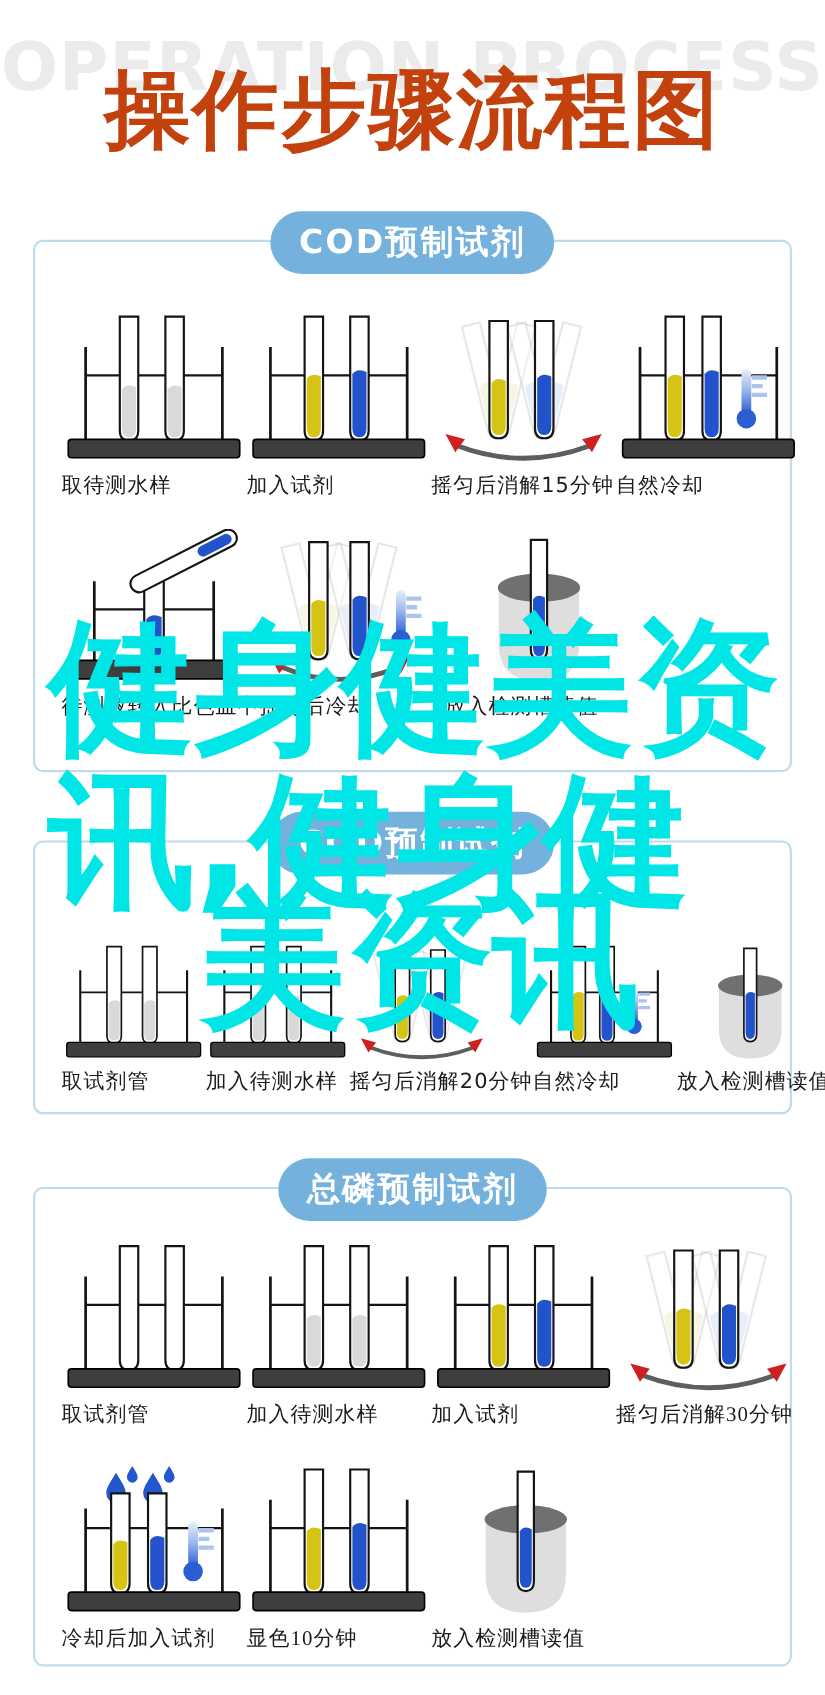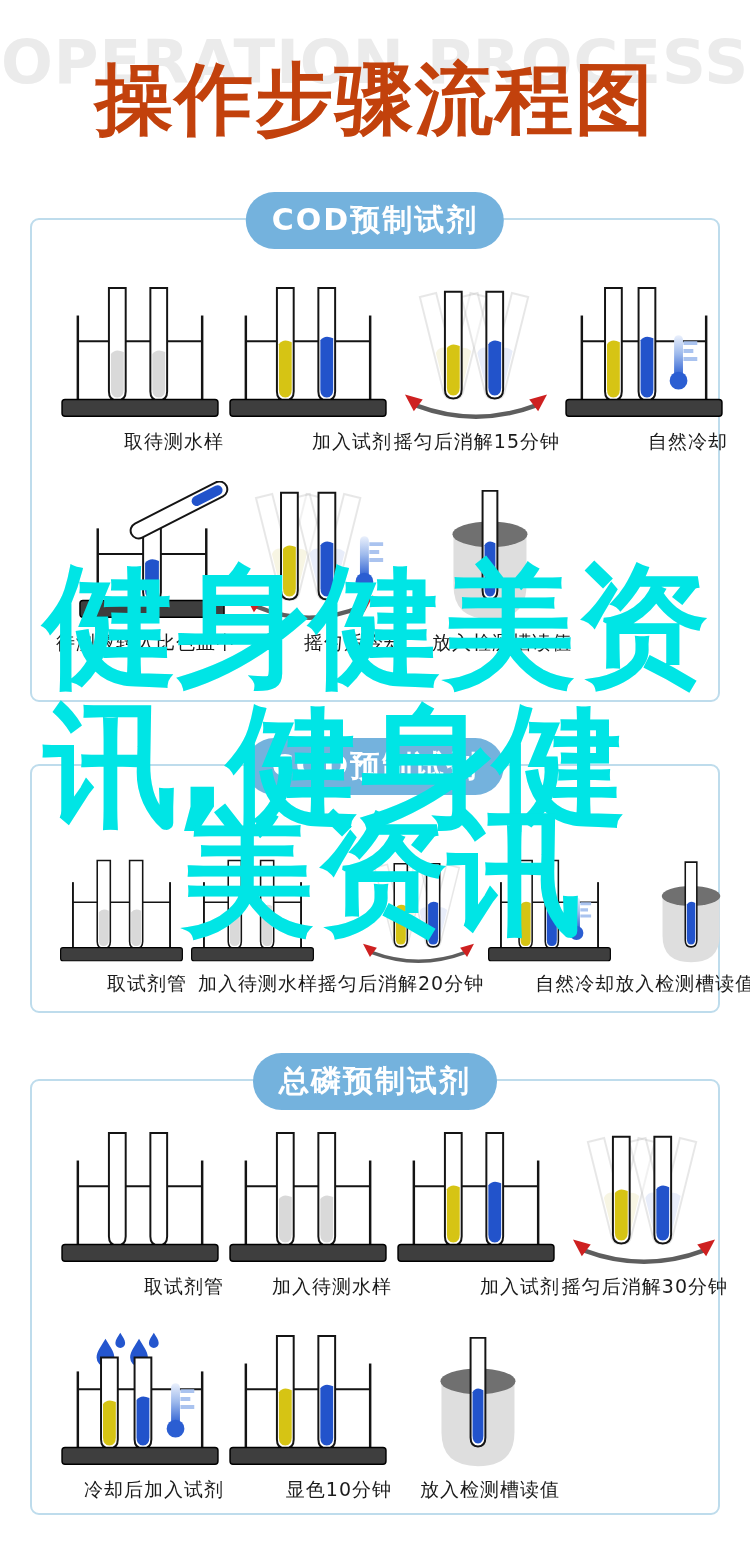--- a/index.html
+++ b/index.html
@@ -17,30 +17,30 @@
   .main-title{
     position:absolute;top:48px;left:0;right:0;text-align:center;
     font-size:78px;font-weight:900;color:#c2410c;letter-spacing:2px;white-space:nowrap;
   }
   
   .section{
     position:relative;margin:0 30px;border:2px solid #bedcec;border-radius:9px;
     background:#ffffff;
   }
   .sec-2{margin-top:62px;}
-  .sec-3{margin-top:66px;}
+  .sec-3{margin-top:66px;font-family:Liberation Serif, serif;}
   .pill{
     position:absolute;top:-28px;left:50%;transform:translateX(-50%);
     background:#74b2dd;color:#ffffff;font-size:30px;font-weight:bold;
     padding:8px 26px;border-radius:36px;letter-spacing:2px;white-space:nowrap;z-index:2;
   }
   .row{display:grid;padding-left:24px;padding-right:6px;}
   .cols4{grid-template-columns:repeat(4,1fr);}
   .cols5{grid-template-columns:repeat(5,1fr);}
-  .step{display:flex;flex-direction:column;align-items:flex-end;}
+  .step{display:flex;flex-direction:column;align-items:flex-start;}
   .icon-wrap{width:168px;height:148px;}
   .cols5 .icon-wrap{width:131px;}
   .icon-wrap svg{display:block;}
   .caption{
     font-size:19px;color:#1b1b1b;height:27px;line-height:27px;
     white-space:nowrap;letter-spacing:1px;
   }
   
   .sec-1 .row-0{padding-top:60px;}
   .sec-1 .row-1{padding-top:26px;padding-bottom:44px;}

